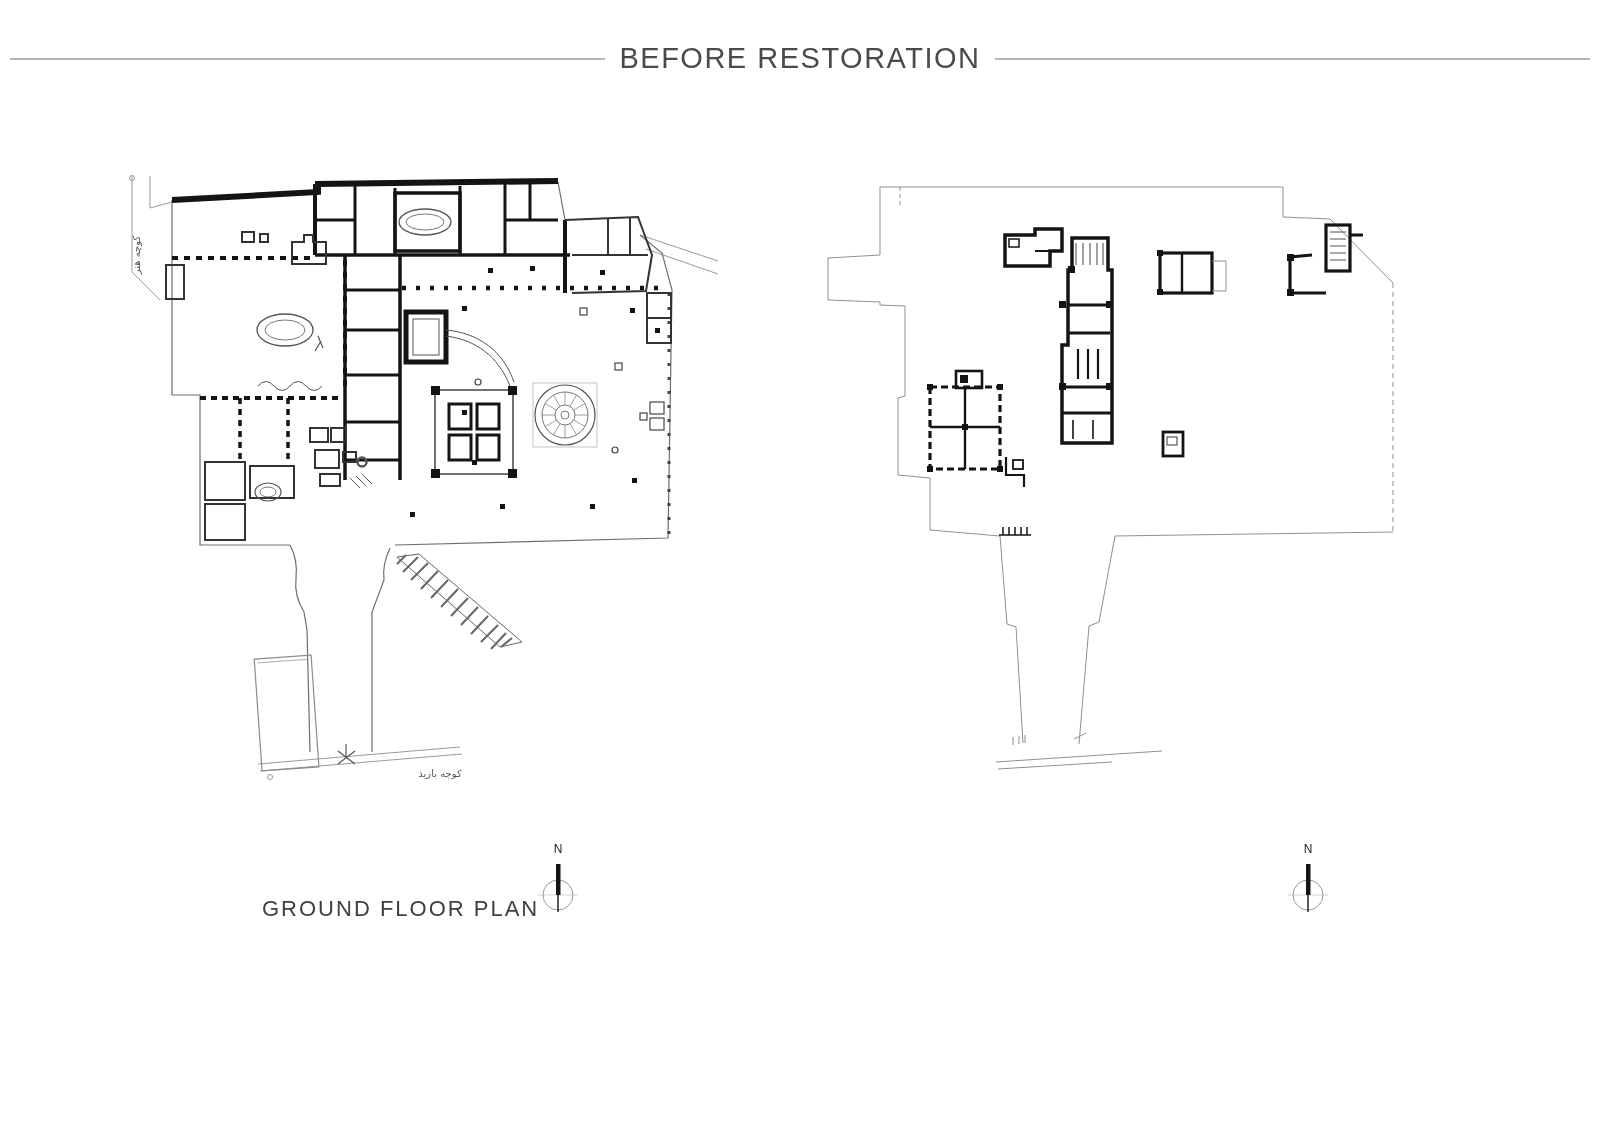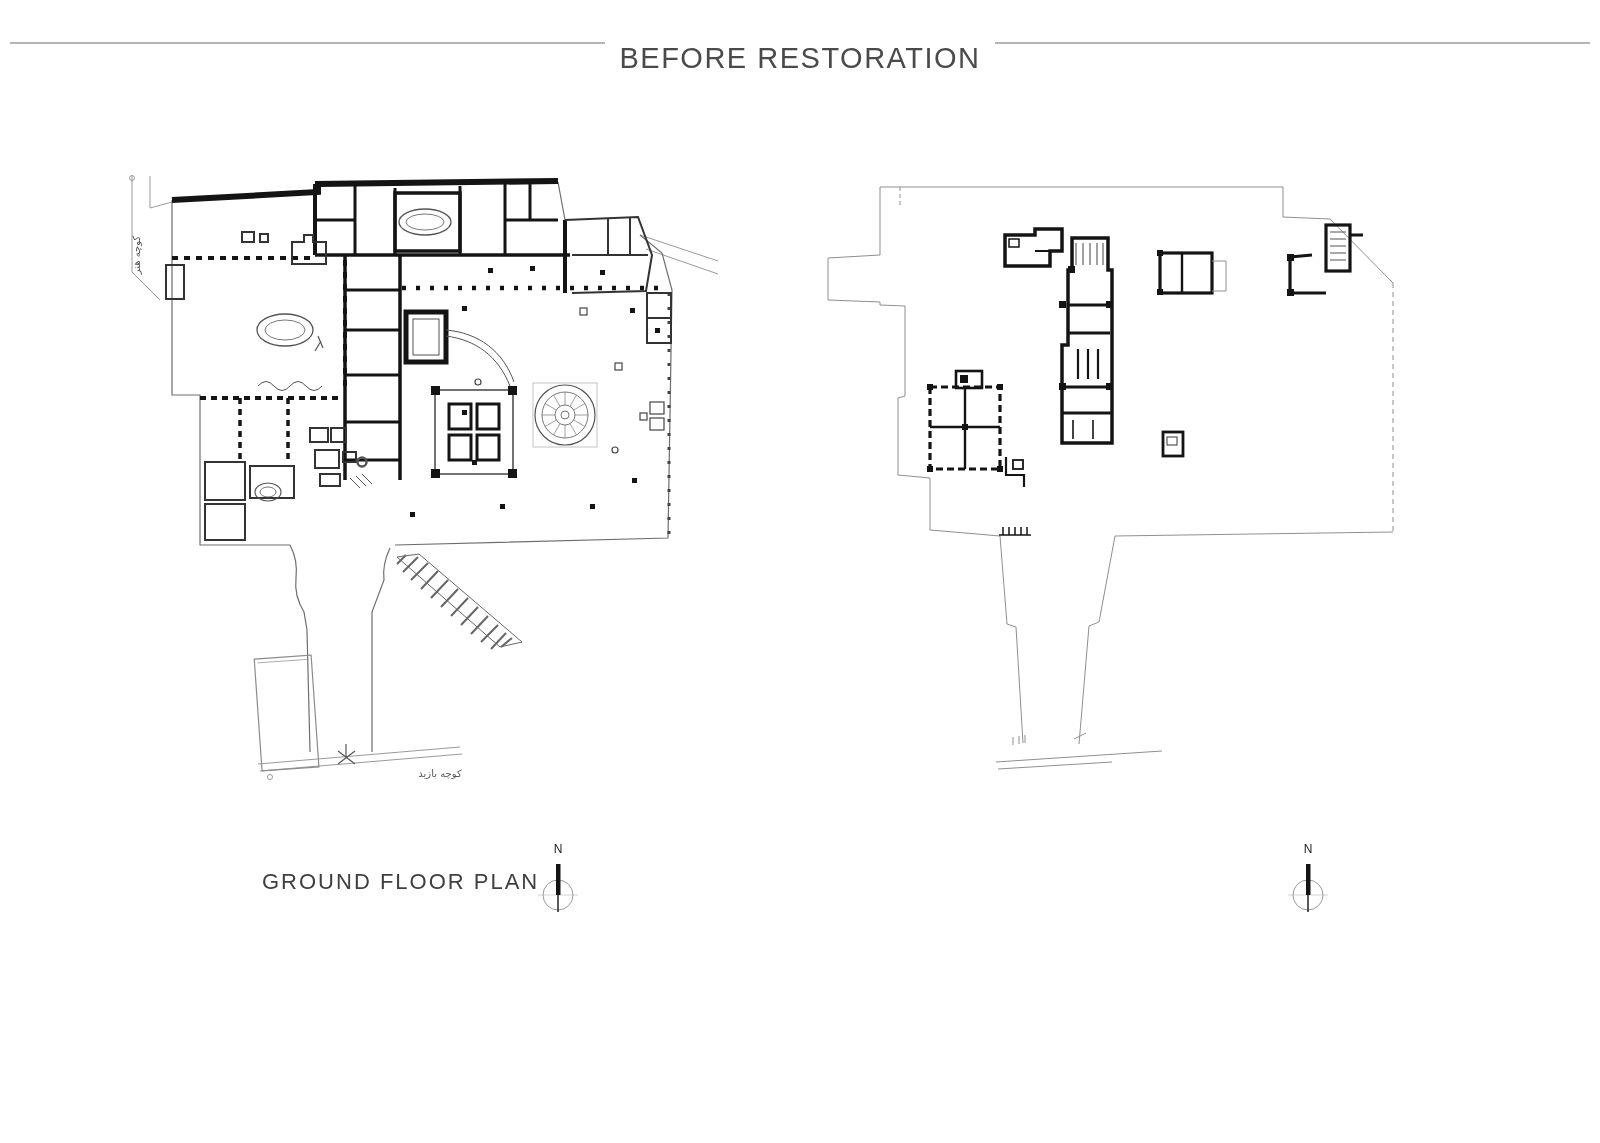--- a/index.html
+++ b/index.html
@@ -8,21 +8,21 @@
     position: relative;
     width: 1600px;
     height: 1143px;
     background: #ffffff;
     font-family: "Liberation Sans", sans-serif;
     overflow: hidden;
   }
   .header {
     position: absolute;
     top: 42px; left: 0; width: 100%;
-    display: flex; align-items: flex-start; gap: 14px;
+    display: flex; align-items: center; gap: 14px;
     padding: 0 10px;
   }
   .rule { flex: 1; height: 0; border-top: 2px solid #b5b5b5; }
   .title {
     margin: 0;
     font-size: 29px;
     font-weight: 400;
     color: #4a4a4a;
     letter-spacing: 1.5px;
     white-space: nowrap;
@@ -30,21 +30,21 @@
   .plan-svg { position: absolute; }
   #ground-svg   { left: 110px; top: 160px; }
   #basement-svg { left: 810px; top: 165px; }
   .caption {
     position: absolute;
     font-size: 22px;
     letter-spacing: 2px;
     color: #3f3f3f;
     white-space: nowrap;
   }
-  #ground-caption   { left: 262px; top: 869px; }
+  #ground-caption   { left: 262px; top: 896px; }
   #basement-caption { left: 995px; top: 869px; }
   .compass { position: absolute; width: 44px; text-align: center; }
   #ground-compass   { left: 536px; top: 842px; }
   #basement-compass { left: 1286px; top: 842px; }
   .compass-n { display: block; font-size: 12px; color: #222; margin-bottom: 1px; }
 </style>
 </head>
 <body>
 
 <div class="page">

